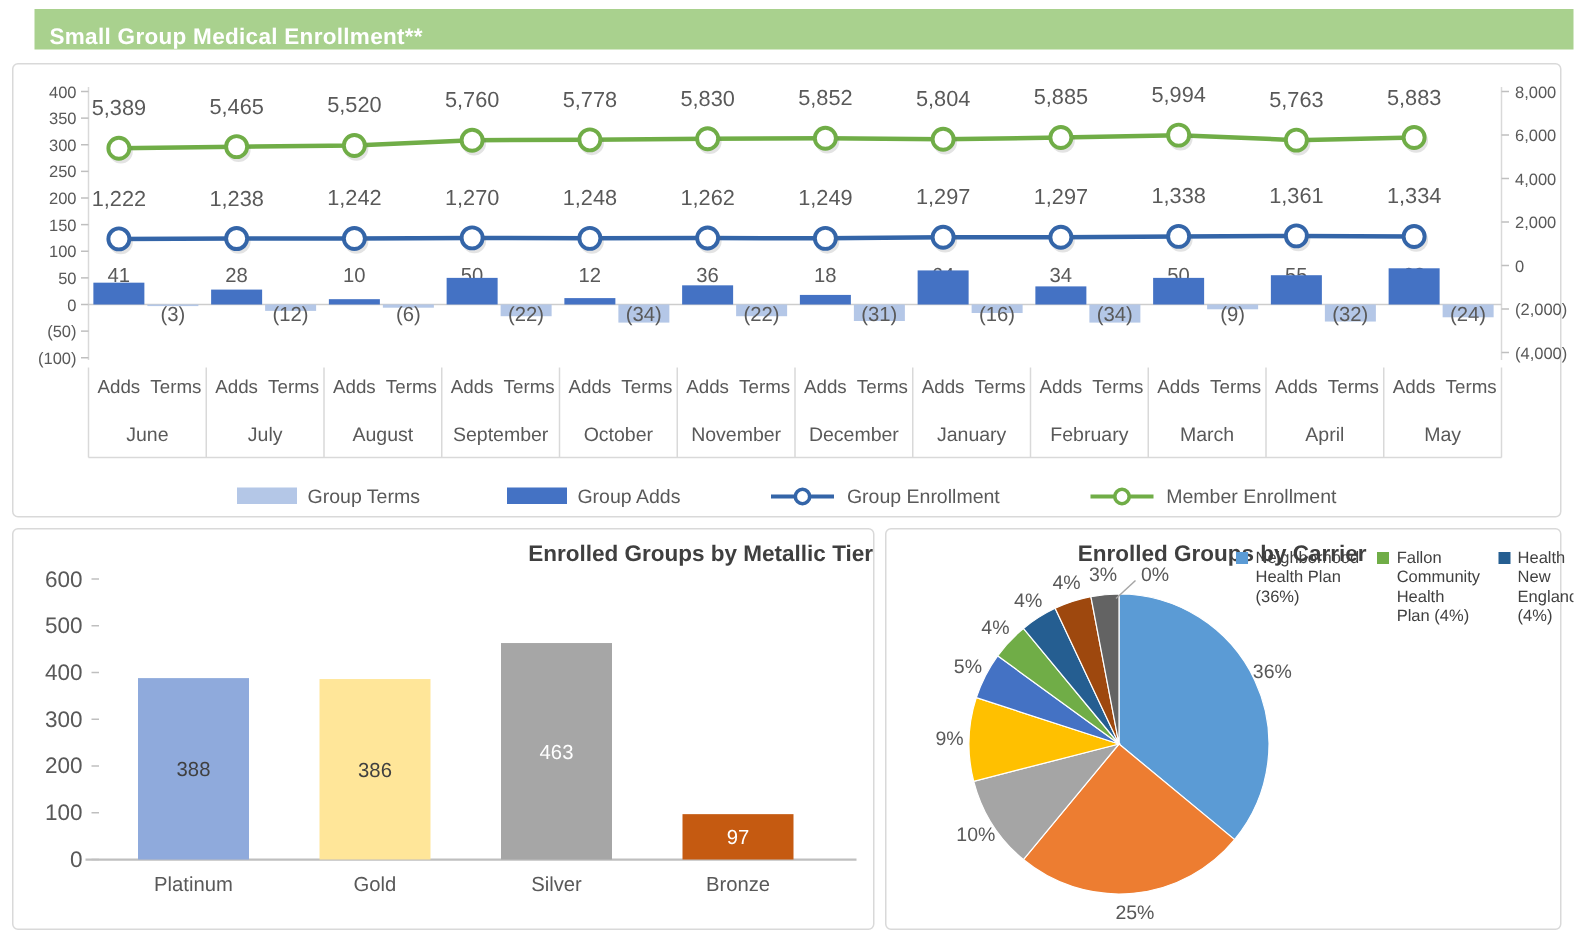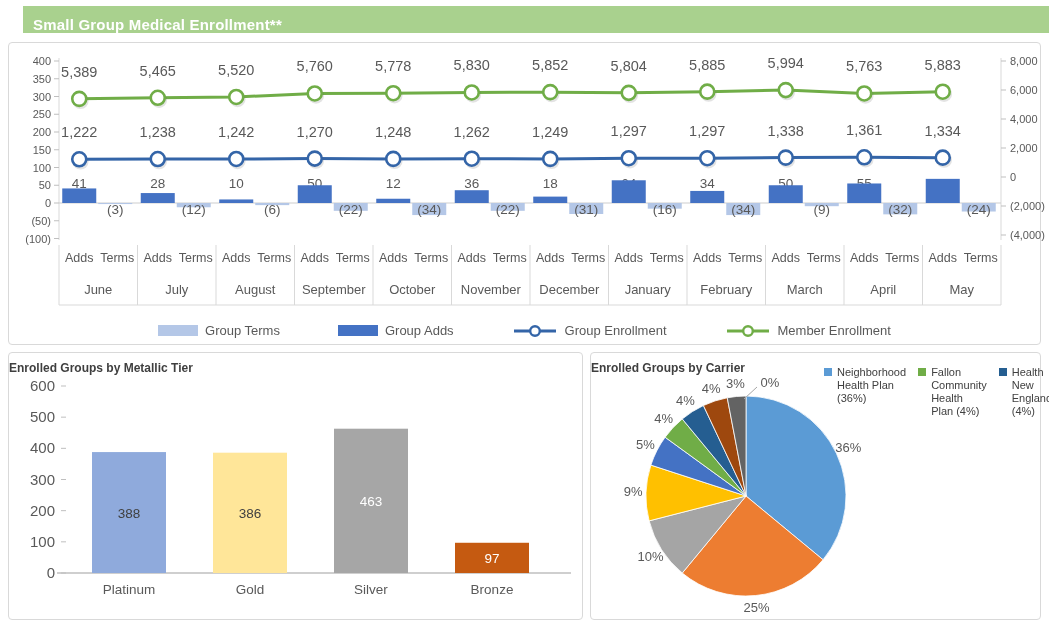--- a/index.html
+++ b/index.html
@@ -12,22 +12,22 @@
   .header span { color:#FFFFFF; font-weight:bold; font-size:15px; letter-spacing:.2px; }
   .panel { position:absolute; background:#FFFFFF; border:1px solid #D9D9D9; border-radius:4px; }
   .panel-top { left:8px; top:42px; width:1033px; height:303px; }
   .panel-bl  { left:8px; top:352px; width:575px; height:268px; }
   .panel-br  { left:590px; top:352px; width:451px; height:268px; }
   svg { display:block; overflow:visible; }
   svg text { font-family:"Liberation Sans", sans-serif; }
   #combo-svg { position:absolute; left:0; top:0; }
   #tier-svg  { position:absolute; left:0; top:28px; }
   #pie-svg   { position:absolute; left:0; top:0; }
-  .chart-title { position:absolute; top:8px; left:0; width:100%; text-align:left;
-    font-weight:bold; font-size:12px; color:#3F3F3F; }
+  .chart-title { position:absolute; top:8px; left:0; width:100%; text-align:right;
+    font-weight:bold; font-size:15px; color:#3F3F3F; }
   .pie-title { width:320px; }
   .legend-row { position:absolute; left:0; right:0; bottom:6px; display:flex;
     justify-content:center; align-items:center; gap:58px; }
   .legend-item { display:flex; align-items:center; gap:7px; font-size:13px; color:#595959; cursor:default; }
   .sw-bar { display:inline-block; width:40px; height:11px; }
   .pie-legend { position:absolute; left:233px; top:13px; width:212px;
     display:flex; flex-direction:row; gap:12px; }
   .pie-legend-item { display:flex; align-items:flex-start; gap:5px;
     font-size:11px; line-height:1.18; color:#404040; }
   .sw-sq { display:inline-block; width:8px; height:8px; flex:0 0 8px; margin-top:2px; }

